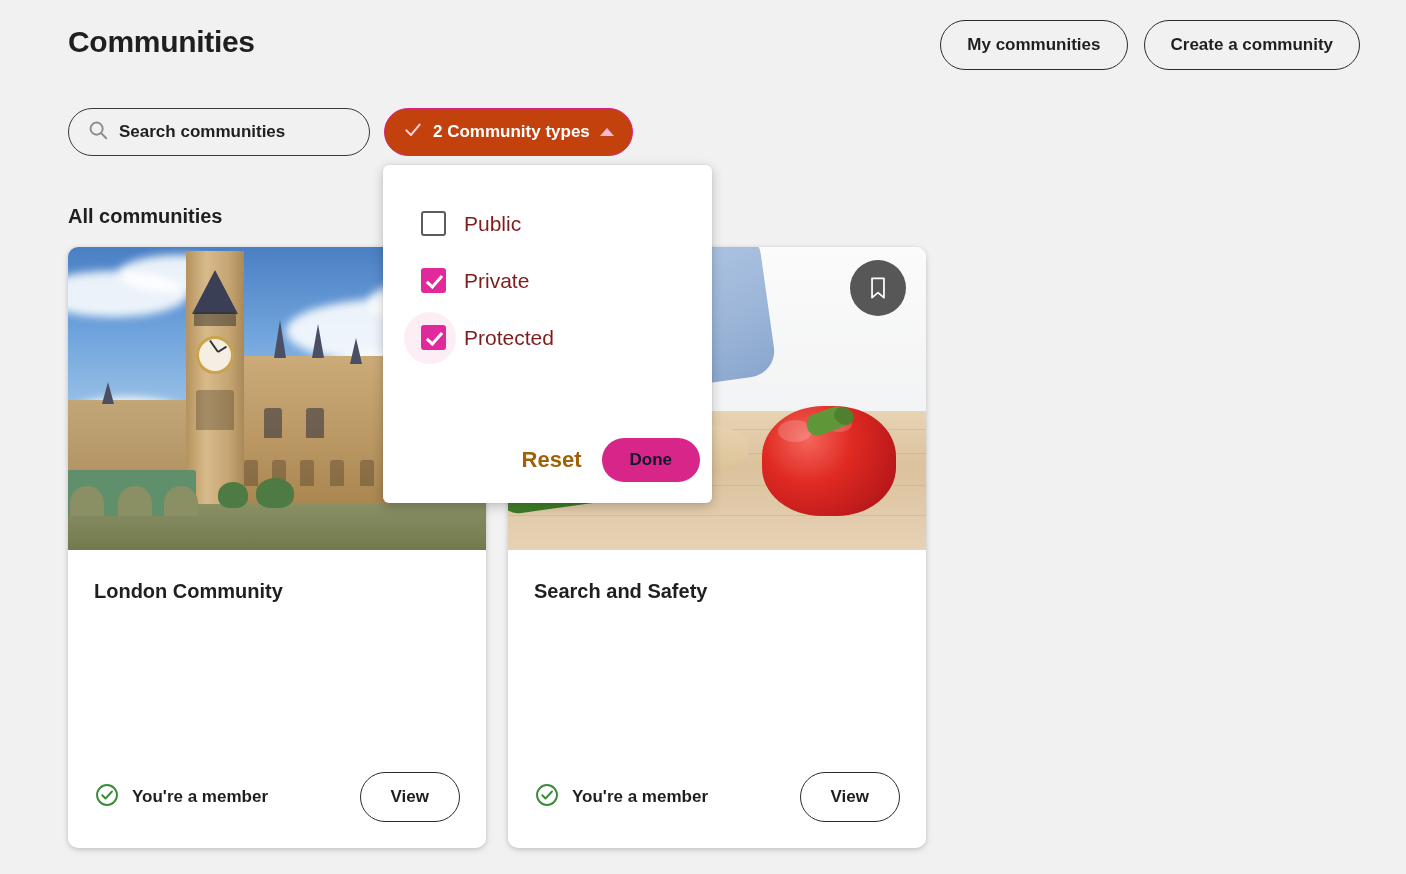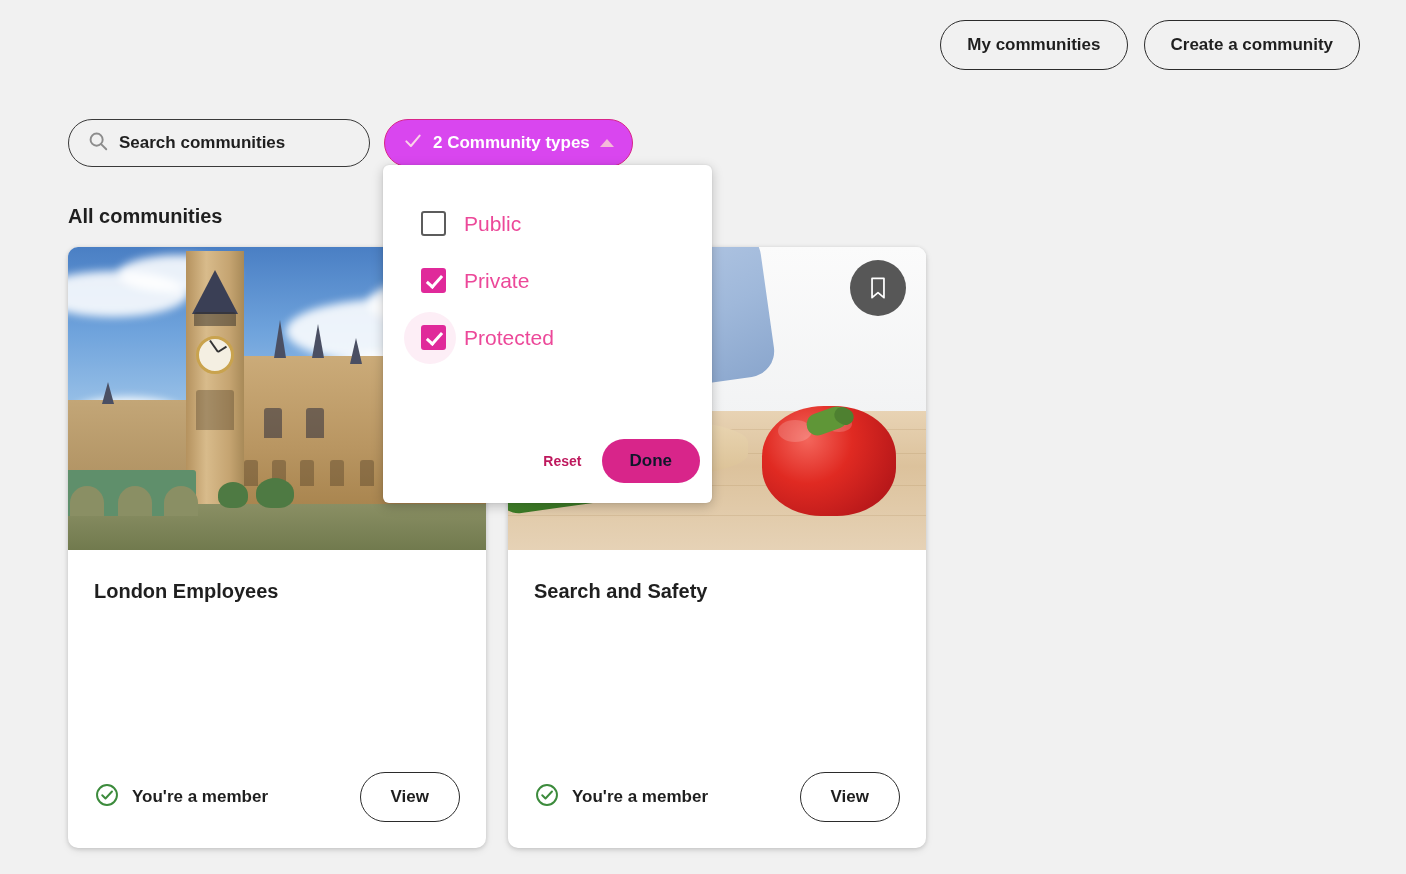--- a/index.html
+++ b/index.html
@@ -52,21 +52,21 @@
     white-space: nowrap;
     display: flex;
     align-items: center;
     justify-content: center;
   }
 
   
   .filter-bar {
     position: absolute;
     left: 68px;
-    top: 119px;
+    top: 108px;
     display: flex;
     align-items: center;
     gap: 14px;
     z-index: 5;
   }
   .search-box {
     width: 302px;
     height: 48px;
     border: 1px solid #3a3a3a;
     border-radius: 24px;
@@ -100,21 +100,21 @@
     gap: 10px;
     padding: 0 22px;
     font-family: "Liberation Sans", sans-serif;
     font-size: 17px;
     font-weight: bold;
     color: #1f1f1f;
     cursor: pointer;
     white-space: nowrap;
   }
   .filter-chip.active {
-    background: #d946ef;
+    background: #c2410c;
     border-color: #d8258a;
     color: #ffffff;
     padding: 0 18px;
   }
   .chip-check { flex: 0 0 auto; display: block; }
   .caret-up {
     width: 0; height: 0;
     border-left: 7px solid transparent;
     border-right: 7px solid transparent;
     border-bottom: 8px solid #f4b9d9;
@@ -184,38 +184,38 @@
     width: 6px;
     height: 13px;
     border: solid #ffffff;
     border-width: 0 3px 3px 0;
     transform: rotate(42deg);
   }
   .option-label {
     position: relative;
     z-index: 1;
     font-size: 21px;
-    color: #ec4899;
+    color: #7f1d1d;
     font-family: "Liberation Sans", sans-serif;
   }
   .panel-footer {
     position: absolute;
     right: 12px;
     bottom: 20px;
     display: flex;
     align-items: center;
     gap: 14px;
   }
   .reset-btn {
     background: transparent;
     border: none;
     font-family: "Liberation Sans", sans-serif;
-    font-size: 14px;
-    font-weight: bold;
-    color: #be185d;
+    font-size: 22px;
+    font-weight: bold;
+    color: #a16207;
     cursor: pointer;
     padding: 10px 6px;
   }
   .done-btn {
     background: #d8258a;
     border: none;
     border-radius: 22px;
     color: #0f172a;
     font-family: "Liberation Sans", sans-serif;
     font-size: 17px;
@@ -469,20 +469,21 @@
     font-size: 17px;
     font-weight: bold;
     color: #1f1f1f;
     cursor: pointer;
   }
 </style>
 </head>
 <body>
 
 <div class="page-header">
+  <div class="page-title">Communities</div>
   <div class="header-actions">
     <button class="pill-btn">My communities</button>
     <button class="pill-btn">Create a community</button>
   </div>
 </div>
 
 <div class="filter-bar">
 
   <div class="search-box">
     <span class="search-icon">
@@ -551,21 +552,21 @@
       <div class="bigben-bridge">
         <div class="bridge-arch" style="left:6px;"></div>
         <div class="bridge-arch" style="left:54px;"></div>
         <div class="bridge-arch" style="left:100px;"></div>
       </div>
       <div class="tree" style="left:150px;"></div>
       <div class="tree" style="left:188px; width:38px; height:30px;"></div>
     </div>
 
     <div class="card-body">
-      <div class="card-title">London Employees</div>
+      <div class="card-title">London Community</div>
       <div class="card-footer">
         <div class="member-status">
           <span>
             <svg width="26" height="26" viewBox="0 0 24 24" fill="none" stroke="#3c8b3c" stroke-width="1.8" stroke-linecap="round" stroke-linejoin="round">
               <circle cx="12" cy="12" r="9.2"></circle>
               <polyline points="7.6,12.2 10.6,15.2 16.6,8.8"></polyline>
             </svg>
           </span>
           <span class="member-text">You're a member</span>
         </div>

